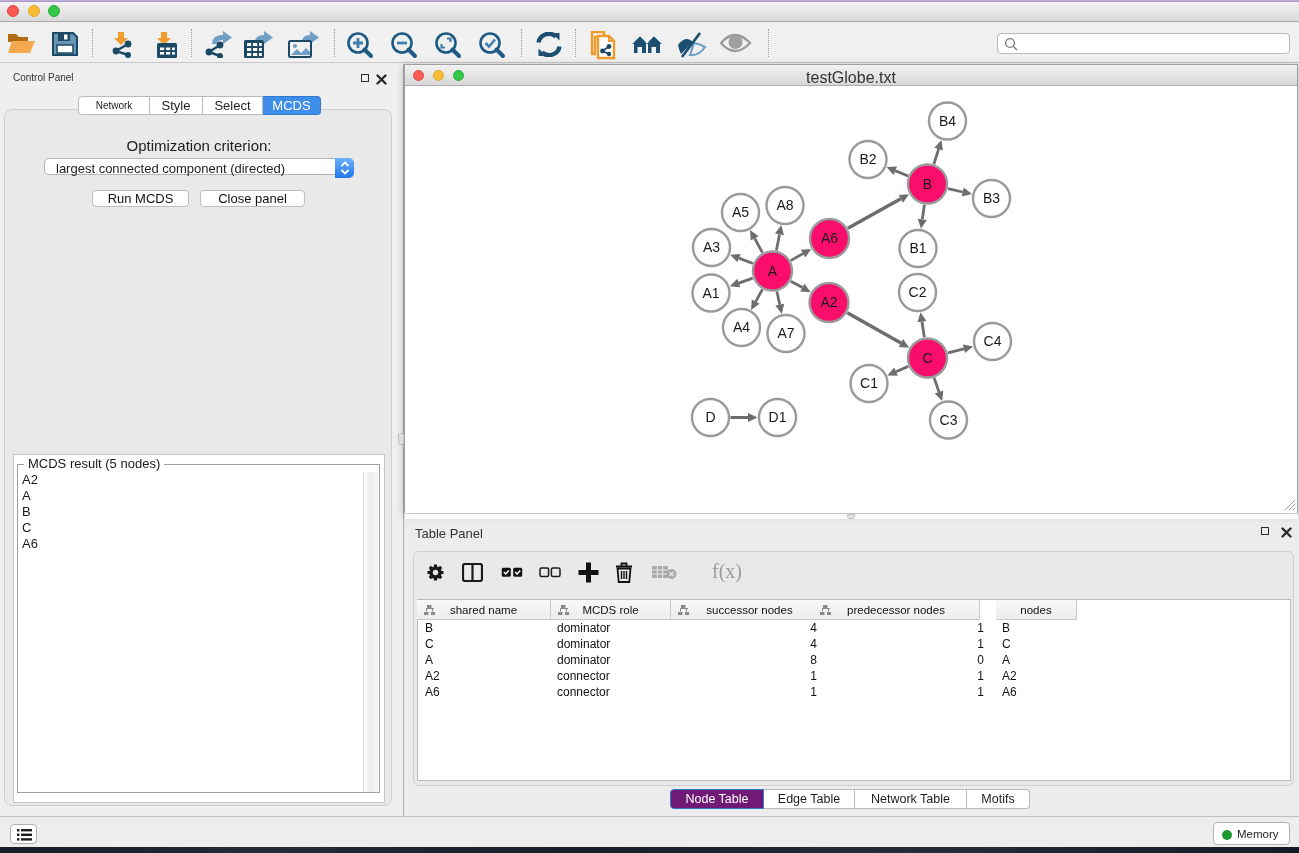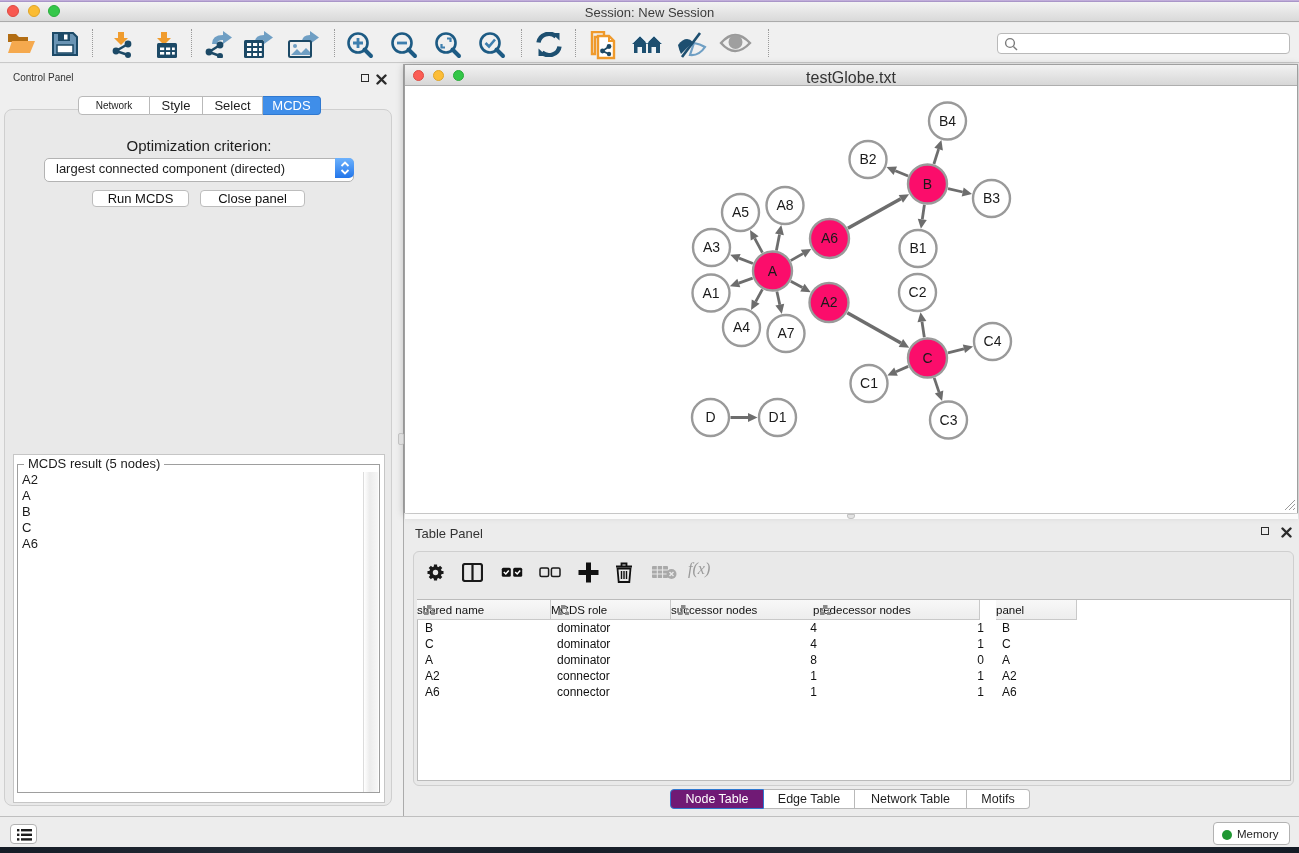--- a/index.html
+++ b/index.html
@@ -1,38 +1,37 @@
 <!DOCTYPE html>
 <html><head><meta charset="utf-8"><style>
 *{margin:0;padding:0;box-sizing:border-box}
 html,body{width:1299px;height:853px;overflow:hidden}
 body{font-family:"Liberation Sans",sans-serif;background:#ececec;position:relative}
 .abs{position:absolute}
 .ic{position:absolute;top:8px}
 .vsep{position:absolute;top:6px;width:0;height:28px;border-left:1px dotted #9a9a9a}
 .tl{position:absolute;border-radius:50%}
-.th{top:0;height:20px;background:linear-gradient(#f8f8f8,#ededed);border-right:1px solid #c9c9c9;border-bottom:1px solid #c9c9c9;text-align:left;line-height:20px}
+.th{top:0;height:20px;background:linear-gradient(#f8f8f8,#ededed);border-right:1px solid #c9c9c9;border-bottom:1px solid #c9c9c9;text-align:center;line-height:20px}
 .th.noic::before{display:none}
 .th::before{content:"";position:absolute;left:7px;top:5px;width:11px;height:10px;background:
  linear-gradient(#8a8a8a,#8a8a8a) 3.2px 0/4.5px 3.2px no-repeat,
  linear-gradient(#8a8a8a,#8a8a8a) 0 6.5px/4.5px 3.2px no-repeat,
  linear-gradient(#8a8a8a,#8a8a8a) 6.5px 6.5px/4.5px 3.2px no-repeat,
  linear-gradient(#8a8a8a,#8a8a8a) 1.5px 3px/8px 1.2px no-repeat,
  linear-gradient(#8a8a8a,#8a8a8a) 1.5px 3px/1.2px 3.5px no-repeat,
  linear-gradient(#8a8a8a,#8a8a8a) 7.5px 3px/1.2px 3.5px no-repeat;}
 </style></head>
 <body>
 
 <div class="abs" style="left:0;top:0;width:1299px;height:2px;background:linear-gradient(#cdb9e4,#9d8abf)"></div>
 
 <div class="abs" style="left:0;top:2px;width:1299px;height:20px;background:linear-gradient(#f3f3f3,#d9d9d9);border-bottom:1px solid #ababab">
   <div class="tl" style="left:7px;top:3px;width:12px;height:12px;background:#f85951;border:1px solid #dd4a41"></div>
   <div class="tl" style="left:27.5px;top:3px;width:12px;height:12px;background:#fbbc33;border:1px solid #e0a426"></div>
   <div class="tl" style="left:48px;top:3px;width:12px;height:12px;background:#35c74a;border:1px solid #2aad3c"></div>
-  <div class="abs" style="left:0;width:1299px;top:3px;text-align:center;font-size:13px;color:#3c3c3c">Session: New Session</div>
 </div>
 
 <div class="abs" id="toolbar" style="left:0;top:23px;width:1299px;height:40px;background:#f0f0f0;border-bottom:1px solid #c9c9c9">
 </div>
 
 <div class="abs" style="left:0;top:64px;width:404px;height:752px;background:#efefef;border-right:1px solid #ababab"></div>
 
 <div class="abs" style="left:0;top:816px;width:1299px;height:31px;background:#ededed;border-top:1px solid #bfbfbf"></div>
 
 <div class="abs" style="left:0;top:847px;width:1299px;height:6px;background:linear-gradient(90deg,#151c26,#232b36 20%,#171e28 45%,#252d38 70%,#141b25)"></div>
@@ -192,21 +191,21 @@
 <div class="abs" style="left:4px;top:109px;width:388px;height:697px;background:#e9e9e9;border:1px solid #cfcfcf;border-radius:8px"></div>
 
 <div class="abs" style="left:78px;top:96px;width:244px;height:19px">
   <div class="abs" style="left:0;top:0;width:72px;height:19px;background:#fff;border:1px solid #b9b9b9;border-radius:4px 0 0 4px;font-size:10px;color:#1d1d1d;text-align:center;line-height:18px">Network</div>
   <div class="abs" style="left:72px;top:0;width:53px;height:19px;background:#fff;border:1px solid #b9b9b9;border-left:none;font-size:13px;color:#1d1d1d;text-align:center;line-height:18px">Style</div>
   <div class="abs" style="left:125px;top:0;width:60px;height:19px;background:#fff;border:1px solid #b9b9b9;border-left:none;font-size:13px;color:#1d1d1d;text-align:center;line-height:18px">Select</div>
   <div class="abs" style="left:185px;top:0;width:58px;height:19px;background:#3f8ee9;border:1px solid #3079d0;border-left:none;border-radius:0 4px 4px 0;font-size:13px;color:#fff;text-align:center;line-height:18px">MCDS</div>
 </div>
 <div class="abs" style="left:0;top:137px;width:398px;text-align:center;font-size:15px;color:#1d1d1d">Optimization criterion:</div>
 
-<div class="abs" style="left:44px;top:158px;width:310px;height:24px;background:#fff;border:1px solid #b3b3b3;border-radius:5px">
+<div class="abs" style="left:44px;top:158px;width:310px;height:17px;background:#fff;border:1px solid #b3b3b3;border-radius:5px">
   <div style="position:absolute;left:11px;top:2px;font-size:13px;color:#1d1d1d">largest connected component (directed)</div>
   <div style="position:absolute;right:-1px;top:-1px;width:19px;height:20px;background:linear-gradient(#6db2fd,#2376ea);border-radius:0 5px 5px 0">
     <svg style="position:absolute;left:3.5px;top:2px" width="12" height="16" viewBox="0 0 12 16">
         <path d="M2.5 6 L6 2.5 L9.5 6 M2.5 10 L6 13.5 L9.5 10" stroke="#fff" stroke-width="1.8" fill="none"></path>
       </svg>
   </div>
 </div>
 
 <div class="abs" style="left:92px;top:190px;width:97px;height:17px;background:#fff;border:1px solid #bdbdbd;border-radius:4px;font-size:13px;color:#111;text-align:center;line-height:16px">Run MCDS</div>
 <div class="abs" style="left:200px;top:190px;width:105px;height:17px;background:#fff;border:1px solid #bdbdbd;border-radius:4px;font-size:13px;color:#111;text-align:center;line-height:16px">Close panel</div>
@@ -378,30 +377,30 @@
   <svg class="abs" style="left:652px;top:3px" width="25" height="15" viewBox="0 0 25 15">
       <g fill="#a9a9a9">
         <rect x="0" y="1" width="16" height="12" rx="1"></rect>
       </g>
       <g stroke="#e9e9e9" stroke-width="1">
         <path d="M0 5 h16 M0 9 h16 M5.3 1 v12 M10.6 1 v12"></path>
       </g>
       <circle cx="19.5" cy="9" r="5" fill="#a9a9a9"></circle>
       <path d="M17.5 7 l4 4 m0 -4 l-4 4" stroke="#e9e9e9" stroke-width="1.4"></path>
     </svg>
-  <div class="abs" style="left:688px;top:-2px;font-family:'Liberation Serif',serif;font-style:italic;font-size:16px;color:#9a9a9a">f(x)</div>
+  <div class="abs" style="left:712px;top:-2px;font-family:'Liberation Serif',serif;font-size:20px;color:#9a9a9a">f(x)</div>
 </div>
 
 <div class="abs" style="left:417px;top:599px;width:874px;height:182px;background:#fff;border:1px solid #bbb"></div>
 <div class="abs" id="thead" style="left:417px;top:600px;height:20px;font-size:11.5px;color:#111">
   <div class="abs th" style="left:0;width:134px">shared name</div>
   <div class="abs th" style="left:134px;width:120px">MCDS role</div>
   <div class="abs th" style="left:254px;width:158px">successor nodes</div>
   <div class="abs th" style="left:396px;width:167px">predecessor nodes</div>
-  <div class="abs th noic" style="left:579px;width:81px">panel</div>
+  <div class="abs th noic" style="left:579px;width:81px">nodes</div>
 </div>
 <div class="abs" id="tbody" style="left:417px;top:620px;font-size:12px;color:#111;line-height:16px">
   <div class="abs" style="left:8px;top:0">B<br>C<br>A<br>A2<br>A6</div>
   <div class="abs" style="left:140px;top:0">dominator<br>dominator<br>dominator<br>connector<br>connector</div>
   <div class="abs" style="left:254px;top:0;width:146px;text-align:right">4<br>4<br>8<br>1<br>1</div>
   <div class="abs" style="left:412px;top:0;width:155px;text-align:right">1<br>1<br>0<br>1<br>1</div>
   <div class="abs" style="left:585px;top:0">B<br>C<br>A<br>A2<br>A6</div>
 </div>
 
 <div class="abs" style="left:670px;top:789px;height:20px">

